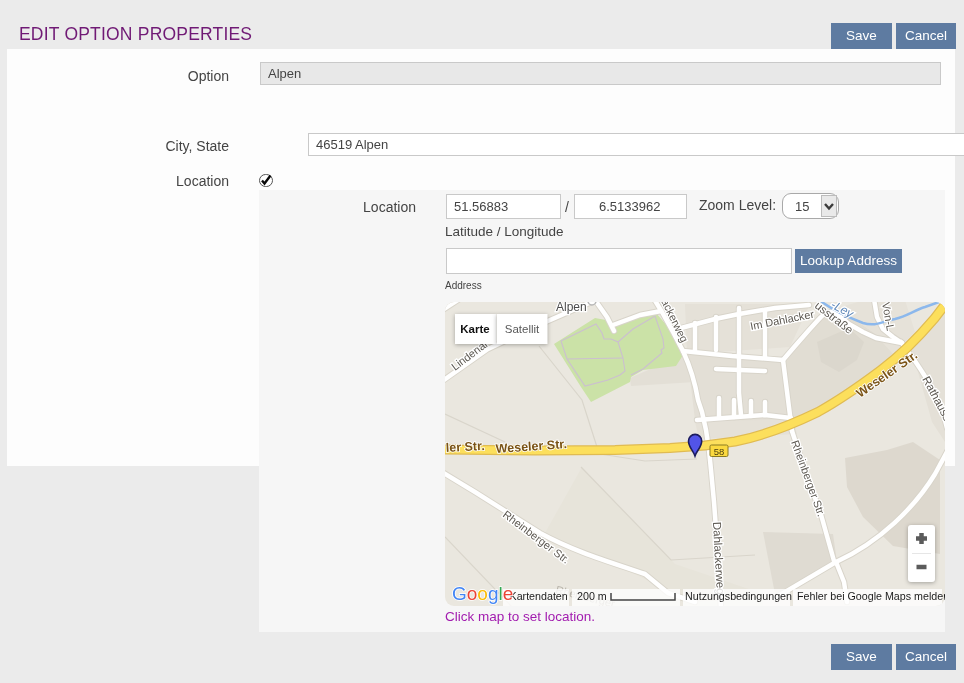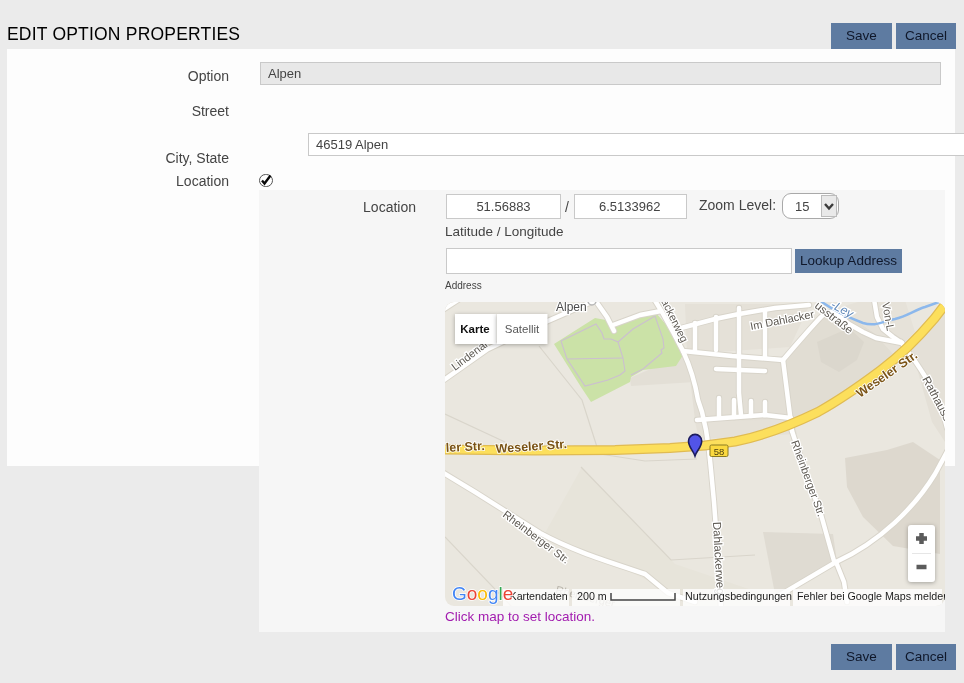--- a/index.html
+++ b/index.html
@@ -1,52 +1,51 @@
 <!DOCTYPE html>
 <html><head>
 <meta charset="utf-8">
 <style>
 * { margin:0; padding:0; box-sizing:border-box; }
 html,body { width:964px; height:683px; background:#ebebeb; font-family:"Liberation Sans", sans-serif; position:relative; overflow:hidden; }
 .abs { position:absolute;border-radius:9px; }
-.btn { position:absolute; background:#5e7ba1; color:#0f172a; font-size:13.5px; text-align:center; line-height:26px; height:26px; }
-.hdr { position:absolute; left:7px; top:24px; font-size:17.5px; color:#000000; letter-spacing:0.2px; }
+.btn { position:absolute; background:#5e7ba1; color:#ffffff; font-size:13.5px; text-align:center; line-height:26px; height:26px; }
+.hdr { position:absolute; left:19px; top:24px; font-size:17.5px; color:#701a75; letter-spacing:0.2px; }
 .panel { position:absolute; left:7px; top:49px; width:948px; height:417px; background:#fdfdfd; }
 .lbl { position:absolute; font-size:14px; color:#444; text-align:right; }
 .inp { position:absolute; background:#fff; border:1px solid #c9c9c9; font-size:13px; color:#444; font-family:"Liberation Sans", sans-serif; padding:0 7px; line-height:22px; }
 .sub { position:absolute; left:252px; top:141px; width:686px; height:442px; background:#f6f6f6; }
 .slbl { position:absolute; font-size:14px; color:#444; }
 </style>
 </head>
 <body>
 <div class="hdr">EDIT OPTION PROPERTIES</div>
 <div class="btn" style="left:831px; top:23px; width:61px;">Save</div>
 <div class="btn" style="left:896px; top:23px; width:60px;">Cancel</div>
 
 <div class="panel">
 
   <div class="lbl" style="left:0px; top:19px; width:222px;">Option</div>
   <div class="inp" style="left:253px; top:13px; width:681px; height:23px; background:#e8e8e8;">Alpen</div>
 
-  <div class="lbl" style="left:0px; top:54px; width:222px;">Street</div>
-
-  <div class="lbl" style="left:0px; top:89px; width:222px;margin-top:12px;">City, State</div>
+
+  <div class="lbl" style="left:0px; top:89px; width:222px;">City, State</div>
   <div class="inp" style="left:253px; top:84px; width:681px; height:23px;margin-left:48px;">46519 Alpen</div>
 
   <div class="lbl" style="left:0px; top:124px; width:222px;">Location</div>
   <div class="abs" style="left:252px; top:125px; width:13.5px; height:13px; background:#fff; border:1.5px solid #545454;">
     <svg width="14" height="14" viewBox="0 0 14 14" style="position:absolute;left:-1px;top:-2px;overflow:visible;">
         <path d="M 3,7.5 L 5.5,10.5 L 11.5,2.5" stroke="#0a0a0a" stroke-width="2.4" fill="none"></path>
       </svg>
   </div>
 
   <div class="sub">
 
     <div class="slbl" style="left:99px; top:9px; width:58px; text-align:right;">Location</div>
-    <div class="inp" style="left:187px; top:4px; width:115px; height:25px; line-height:23px;text-align:center;">51.56883</div>
+    <div class="inp" style="left:187px; top:4px; width:115px; height:25px; line-height:23px;">51.56883</div>
     <div class="slbl" style="left:306px; top:9px;">/</div>
     <div class="inp" style="left:315px; top:4px; width:113px; height:25px; line-height:23px;padding-left:24px;">6.5133962</div>
     <div class="slbl" style="left:440px; top:7px; font-size:14px;">Zoom Level:</div>
     <div class="abs" style="left:523px; top:3px; width:57px; height:26px; background:#fff; border:1px solid #a9a9a9;">
       <span style="position:absolute; left:12px; top:5px; font-size:13px; color:#444;">15</span>
       <span style="position:absolute; right:1px; top:1px; width:16px; height:22px; background:#e9e9e9; border:1px solid #bcbcbc;">
         <svg width="10" height="8" viewBox="0 0 10 8" style="position:absolute;left:2px;top:7px;">
             <path d="M1,1 L5,5.5 L9,1" stroke="#3a3a3a" stroke-width="2.4" fill="none"></path>
           </svg>
       </span>

